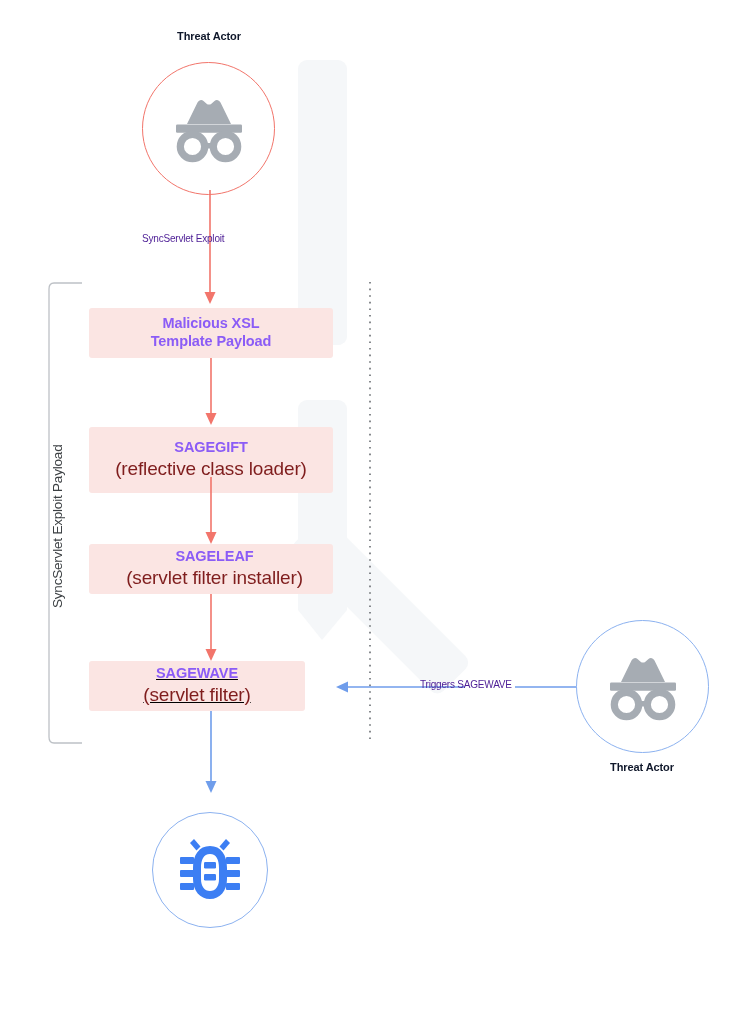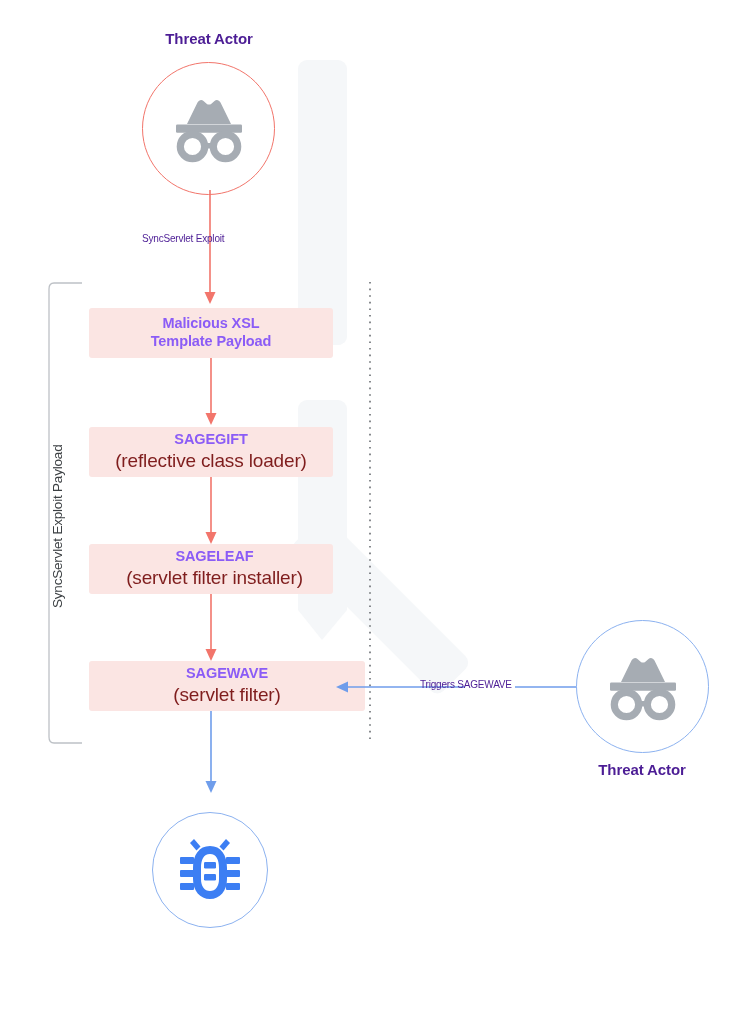--- a/index.html
+++ b/index.html
@@ -43,22 +43,22 @@
     justify-content: center;
   }
   .actor-circle.red   { border: 1.3px solid #F2756B; }
   .actor-circle.blue  { border: 1.3px solid #8CB2F0; }
   .actor-circle.bug   { border: 1.3px solid #8CB2F0; }
 
   .actor-label {
     position: absolute;
     text-align: center;
     font-weight: bold;
-    font-size: 15px;
-    color: #4c1d95;
+    font-size: 11px;
+    color: #0f172a;
     letter-spacing: -0.1px;
     white-space: nowrap;
   }
   .actor-label.malware {
     color: #4285F4;
     font-size: 14.5px;
   }
 
   
   .stage-box {
@@ -169,41 +169,41 @@
   <div class="stage-box" style="left:89px; top:308px; width:244px; height:50px;">
     <div class="primary">Malicious XSL</div>
     <div class="primary">Template Payload</div>
   </div>
 
   <svg class="abs" style="left:199px; top:358px;" width="24" height="70" viewBox="0 0 24 70">
     <line x1="12" y1="0" x2="12" y2="57" stroke="#F2756B" stroke-width="1.6"></line>
     <path d="M12 67 L6.5 55 L17.5 55 Z" fill="#F2756B"></path>
   </svg>
 
-  <div class="stage-box" style="left:89px; top:427px; width:244px; height:50px;">
+  <div class="stage-box" style="left:89px; top:427px; width:244px; height:66px;">
     <div class="primary">SAGEGIFT</div>
     <div class="secondary">(reflective class loader)</div>
   </div>
 
   <svg class="abs" style="left:199px; top:477px;" width="24" height="70" viewBox="0 0 24 70">
     <line x1="12" y1="0" x2="12" y2="57" stroke="#F2756B" stroke-width="1.6"></line>
     <path d="M12 67 L6.5 55 L17.5 55 Z" fill="#F2756B"></path>
   </svg>
 
   <div class="stage-box" style="left:89px; top:544px; width:244px; height:50px;padding-left:7px;">
     <div class="primary">SAGELEAF</div>
     <div class="secondary">(servlet filter installer)</div>
   </div>
 
   <svg class="abs" style="left:199px; top:594px;" width="24" height="70" viewBox="0 0 24 70">
     <line x1="12" y1="0" x2="12" y2="57" stroke="#F2756B" stroke-width="1.6"></line>
     <path d="M12 67 L6.5 55 L17.5 55 Z" fill="#F2756B"></path>
   </svg>
 
-  <div class="stage-box" style="left:89px; top:661px; width:276px; height:50px;">
+  <div class="stage-box" style="left:89px; top:661px; width:216px; height:50px;text-decoration:underline;">
     <div class="primary">SAGEWAVE</div>
     <div class="secondary">(servlet filter)</div>
   </div>
 
   <svg class="abs" style="left:333px; top:678px;" width="250" height="18" viewBox="0 0 250 18">
     <line x1="244" y1="9" x2="182" y2="9" stroke="#6F9DEB" stroke-width="1.6"></line>
     <line x1="132" y1="9" x2="14" y2="9" stroke="#6F9DEB" stroke-width="1.6"></line>
     <path d="M3 9 L15 3.5 L15 14.5 Z" fill="#6F9DEB"></path>
   </svg>
 

